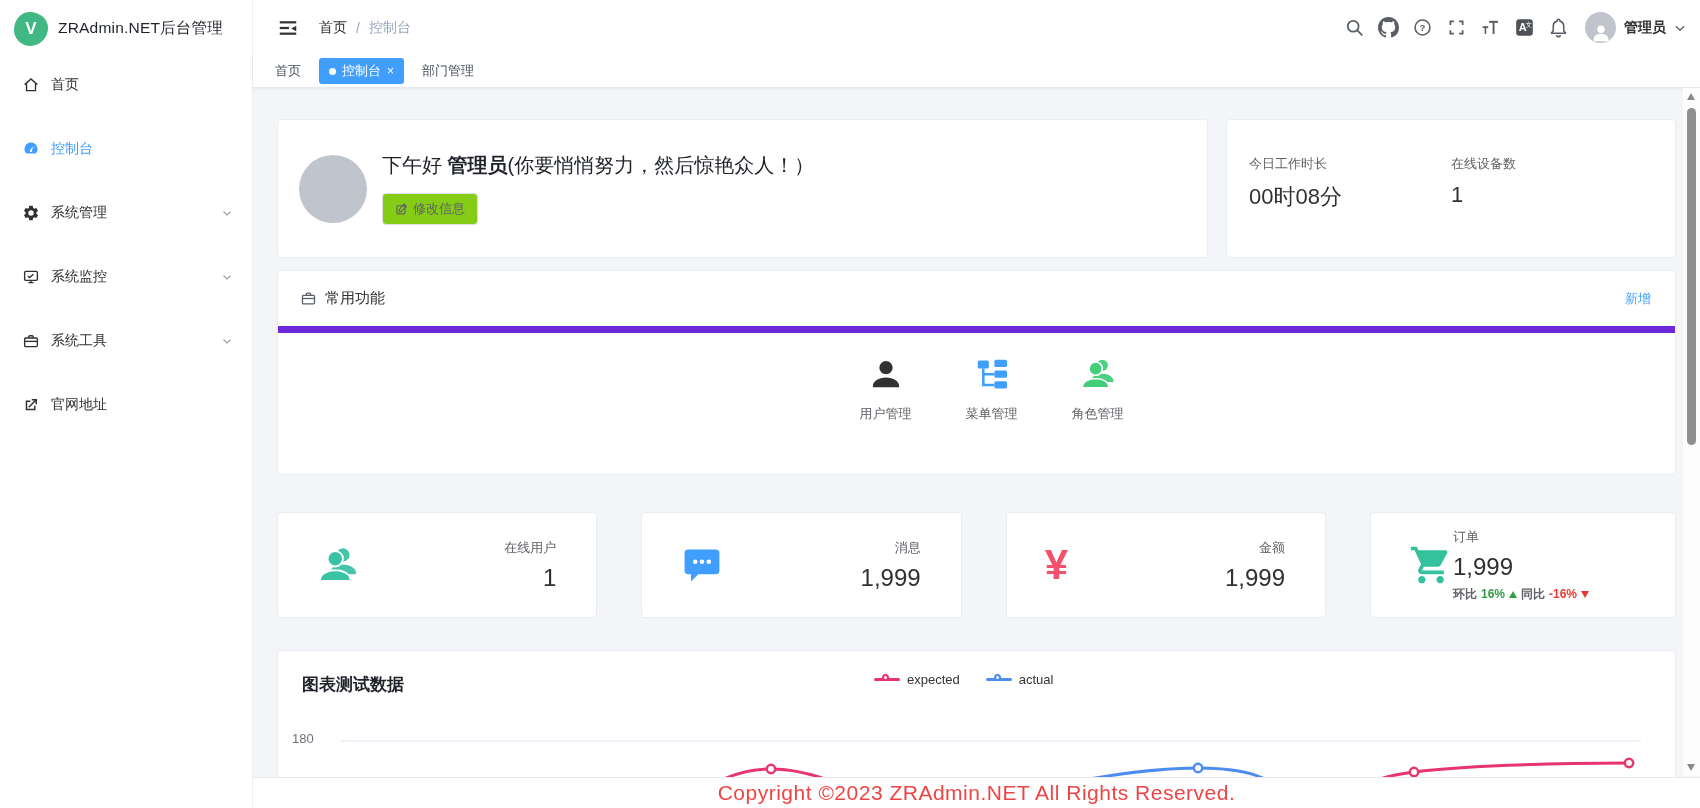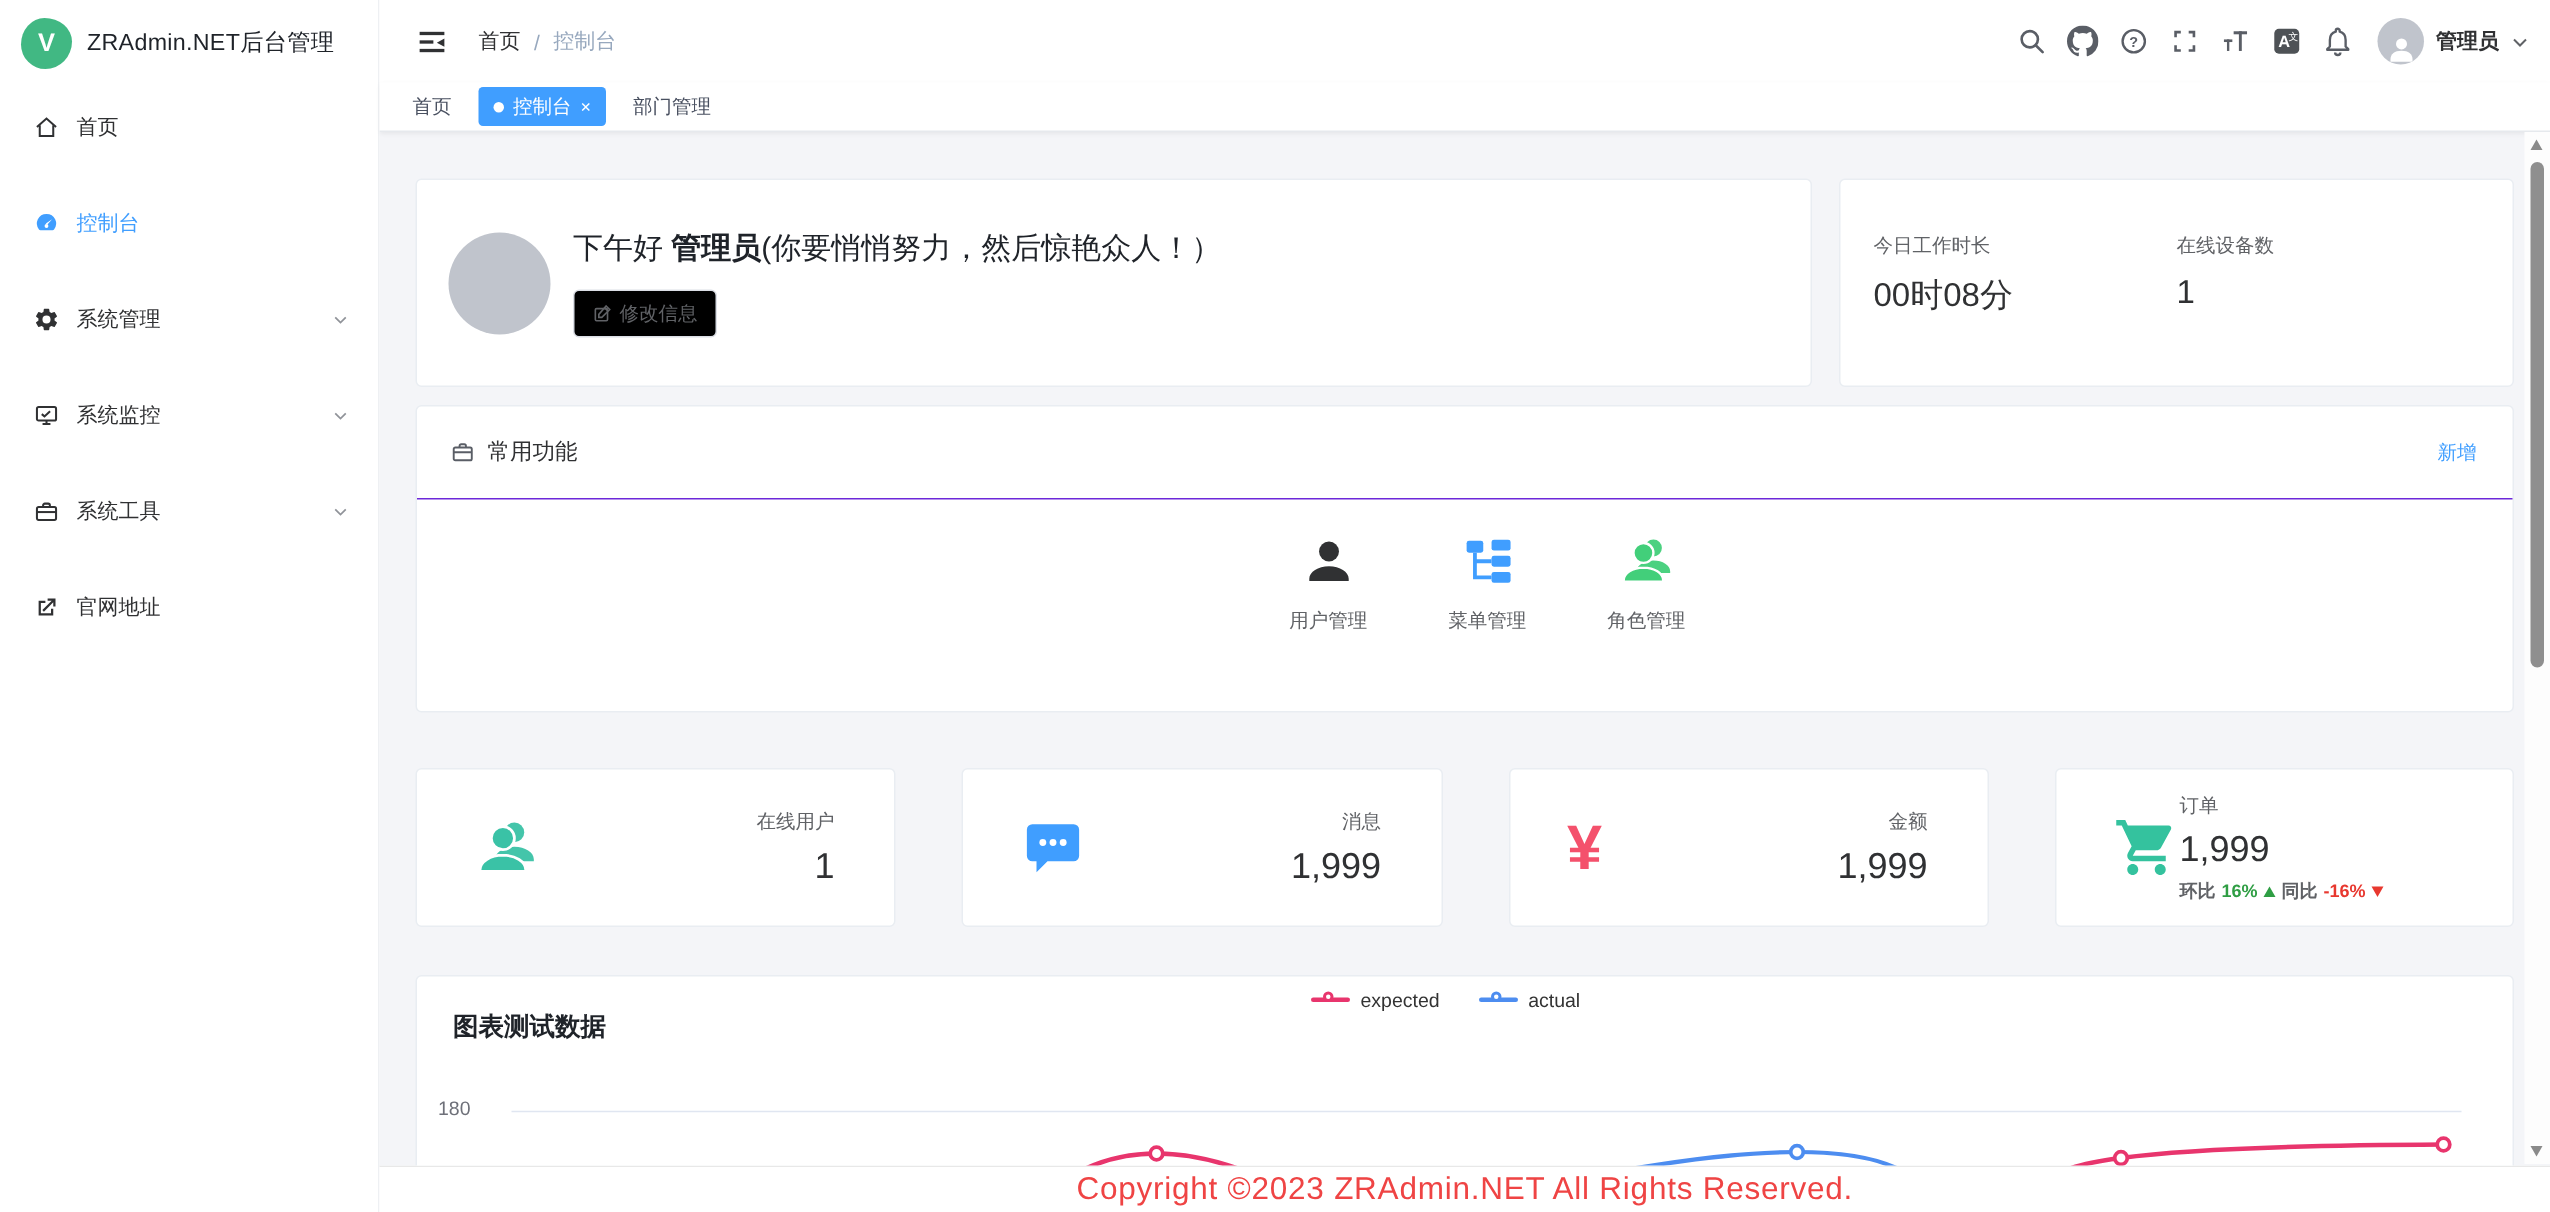--- a/index.html
+++ b/index.html
@@ -54,32 +54,32 @@
 
   .card { background:#fff; border:1px solid #e9edf2; border-radius:4px; }
 
   .row-top { display:flex; gap:18px; }
   .welcome-card { flex:1; height:139px; display:flex; align-items:center; padding-left:21px; }
   .avatar-lg { width:68px; height:68px; border-radius:50%; background:#c0c4cc; flex:none; }
   .welcome-text { margin-left:15px; }
   .greeting { font-size:20px; color:#1f2329; }
   .greeting b { font-weight:bold; }
   .edit-btn { margin-top:14px; display:inline-flex; align-items:center; gap:5px; border:1px solid #dcdfe6; border-radius:4px;
-              background:#000000; padding:6px 12px; font-size:13px; color:#606266; cursor:pointer; }
+              background:#84cc16; padding:6px 12px; font-size:13px; color:#606266; cursor:pointer; }
   .edit-btn svg { width:13px; height:13px; }
 
   .date-card { width:450px; height:139px; padding:20px 22px; flex:none; }
   .date-line { font-size:17px; color:#e6a23c; }
   .date-cols { display:flex; margin-top:15px; }
   .date-col { flex:1; }
   .date-lbl { font-size:13px; color:#606266; }
   .date-val { font-size:22px; color:#303133; margin-top:9px; }
 
   .quick-card { margin-top:12px; height:205px; }
-  .quick-head { height:62px; display:flex; align-items:center; padding:0 24px 0 22px; border-bottom:1px solid #6d28d9; }
+  .quick-head { height:62px; display:flex; align-items:center; padding:0 24px 0 22px; border-bottom:7px solid #6d28d9; }
   .quick-head svg { width:17px; height:17px; color:#5a5e66; margin-right:8px; }
   .quick-title { font-size:15px; color:#303133; }
   .quick-add { margin-left:auto; color:#409eff; font-size:13px; cursor:pointer; }
   .quick-body { display:flex; padding:22px 0 0 30px;justify-content:center; }
   .quick-item { width:106px; display:flex; flex-direction:column; align-items:center; cursor:pointer; }
   .quick-item svg { width:38px; height:38px; }
   .quick-item .q-lbl { margin-top:12px; font-size:13px; color:#606266; }
   .q-ico-user { color:#303133; }
   .q-ico-role { color:#42cf7a; }
   .q-ico-menu { color:#409eff; }
@@ -93,21 +93,21 @@
   .stat-val { font-size:24px; color:#303133; margin-top:7px; }
   .stat-card.with-trend { padding-right:22px; }
   .stat-card.with-trend .stat-right { text-align:left; margin-left:auto; width:200px; }
   .yen-glyph { font-size:42px; font-weight:bold; color:#f4516c; line-height:44px; }
   .trend { margin-top:5px; font-size:12px; color:#606266; font-weight:bold; display:flex; align-items:center; gap:4px; white-space:nowrap; }
   .tri-up { width:0; height:0; border-left:4.5px solid transparent; border-right:4.5px solid transparent; border-bottom:7px solid #2f9e44; display:inline-block; }
   .tri-down { width:0; height:0; border-left:4.5px solid transparent; border-right:4.5px solid transparent; border-top:7px solid #e8382f; display:inline-block; }
 
   .chart-card { margin-top:32px; height:360px; position:relative; padding:22px 24px 0 24px; }
   .chart-title { font-size:17px; font-weight:bold; color:#1f2329; }
-  .chart-legend { position:absolute; left:596px; top:8px; display:flex; gap:26px; }
+  .chart-legend { position:absolute; left:596px; top:21px; display:flex; gap:26px; }
   .legend-item { display:flex; align-items:center; gap:7px; cursor:pointer; }
   .legend-marker { position:relative; width:26px; height:11px; }
   .legend-marker .lm-line { position:absolute; left:0; top:4px; width:26px; height:3px; border-radius:2px; background:currentColor; }
   .legend-marker .lm-dot { position:absolute; left:8px; top:0; width:7px; height:7px; border-radius:50%; background:#fff; border:2.5px solid currentColor; }
   .legend-label { font-size:13px; color:#333; }
   .chart-tick { position:absolute; left:14px; top:80px; font-size:13px; color:#6e7079; }
   #chart-svg { position:absolute; left:0; top:0; width:1383px; height:360px; pointer-events:none; }
 
   
   .footer { height:31px; background:#fff; border-top:1px solid #e8e8e8; display:flex; align-items:center; justify-content:center; flex:none; }

